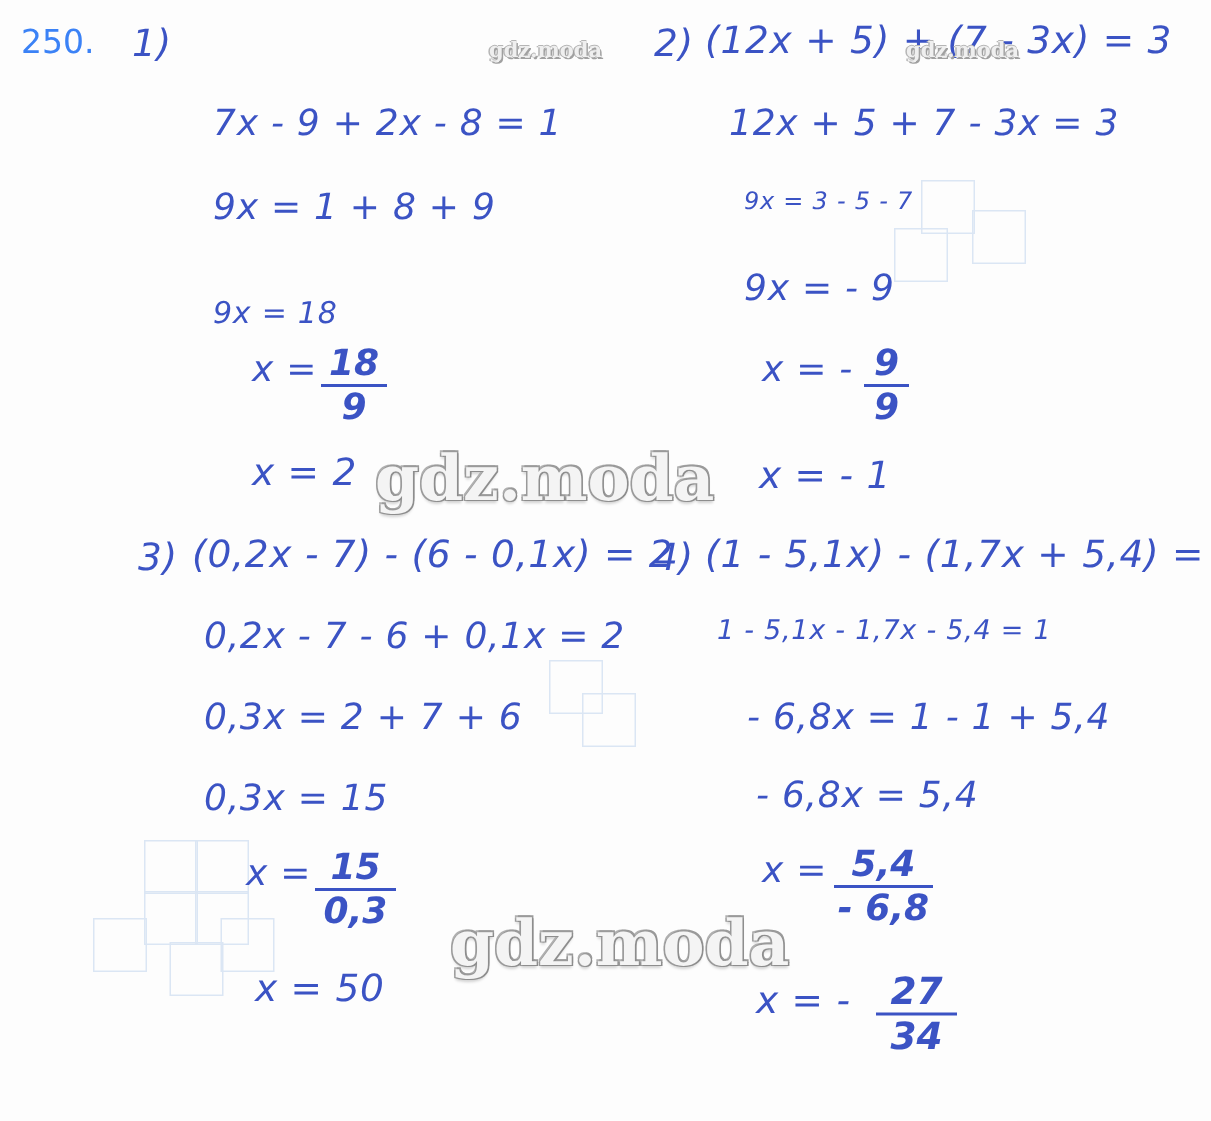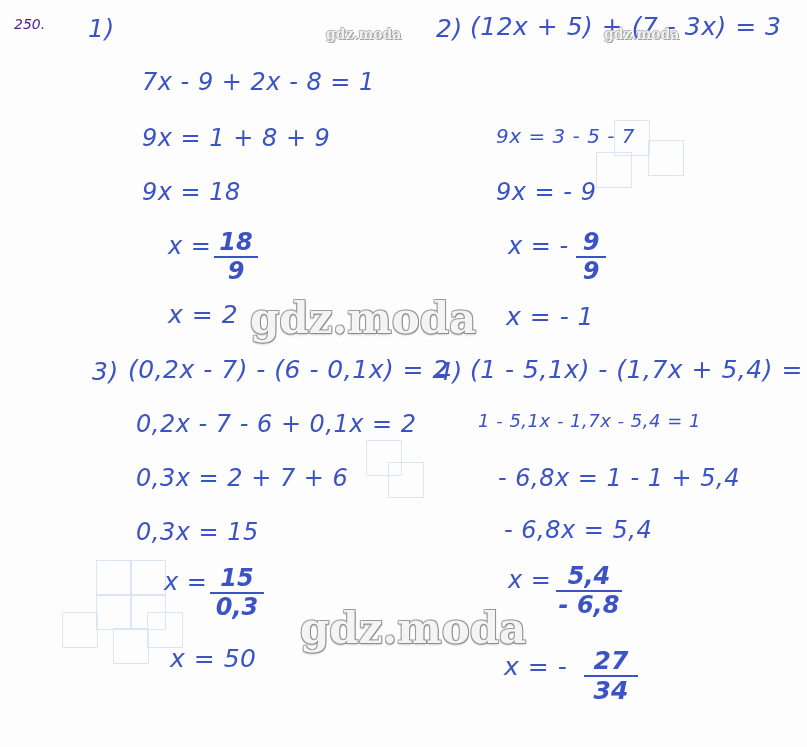--- a/index.html
+++ b/index.html
@@ -29,24 +29,23 @@
   .hand {
     position: absolute;
     color: #3b53c4;
     font-family: "DejaVu Sans", sans-serif;
     font-style: italic;
     white-space: nowrap;
     letter-spacing: 0.5px;
   }
   .exnum {
     position: absolute;
-    color: #4c1d95;
+    color: #3b82f6;
     font-family: "DejaVu Sans", sans-serif;
-    font-style: italic;
-    font-size: 14px;
+    font-size: 22px;
     white-space: nowrap;
   }
   .fr {
     position: absolute;
     color: #3b53c4;
     font-family: "DejaVu Sans", sans-serif;
     font-style: italic;
     text-align: center;
     white-space: nowrap;
   }
@@ -105,35 +104,36 @@
   <div class="grid-deco" style="left:113px; top:628px; width:34px; height:34px;"></div>
   <div class="grid-deco" style="left:147px; top:612px; width:34px; height:34px;"></div>
   <div class="grid-deco" style="left:62px; top:612px; width:34px; height:34px;"></div>
 
   <div class="exnum" style="left:14px; top:16px;">250.</div>
 
   <div class="hand" style="left:88px; top:14px; font-size:25px;">1)</div>
 
   <div class="hand" style="left:142px; top:68px; font-size:24px;">7x - 9 + 2x - 8 = 1</div>
   <div class="hand" style="left:142px; top:124px; font-size:24px;">9x = 1 + 8 + 9</div>
-  <div class="hand" style="left:142px; top:178px; font-size:24px;">9x = 18</div>
+  <div class="hand" style="left:142px; top:196px; font-size:20px;">9x = 18</div>
 
   <div class="hand" style="left:168px; top:232px; font-size:24px;">x =</div>
   <div class="fr" style="left:214px; top:230px; font-size:24px; width:44px;">
     <span class="num">18</span>
     <span class="bar"></span>
     <span class="den">9</span>
   </div>
 
   <div class="hand" style="left:168px; top:300px; font-size:25px;">x = 2</div>
 
   <div class="hand" style="left:436px; top:14px; font-size:25px;">2)</div>
   <div class="hand" style="left:470px; top:12px; font-size:25px;">(12x + 5) + (7 - 3x) = 3</div>
 
-  <div class="hand" style="left:496px; top:124px; font-size:20px;">9x = 3 - 5 - 7</div>
+  <div class="hand" style="left:486px; top:68px; font-size:24px;">12x + 5 + 7 - 3x = 3</div>
+  <div class="hand" style="left:496px; top:124px; font-size:16px;">9x = 3 - 5 - 7</div>
   <div class="hand" style="left:496px; top:178px; font-size:24px;text-align:center;">9x = - 9</div>
 
   <div class="hand" style="left:508px; top:232px; font-size:24px;">x = -</div>
   <div class="fr" style="left:576px; top:230px; font-size:24px; width:30px;">
     <span class="num">9</span>
     <span class="bar"></span>
     <span class="den">9</span>
   </div>
 
   <div class="hand" style="left:506px; top:302px; font-size:25px;">x = - 1</div>

